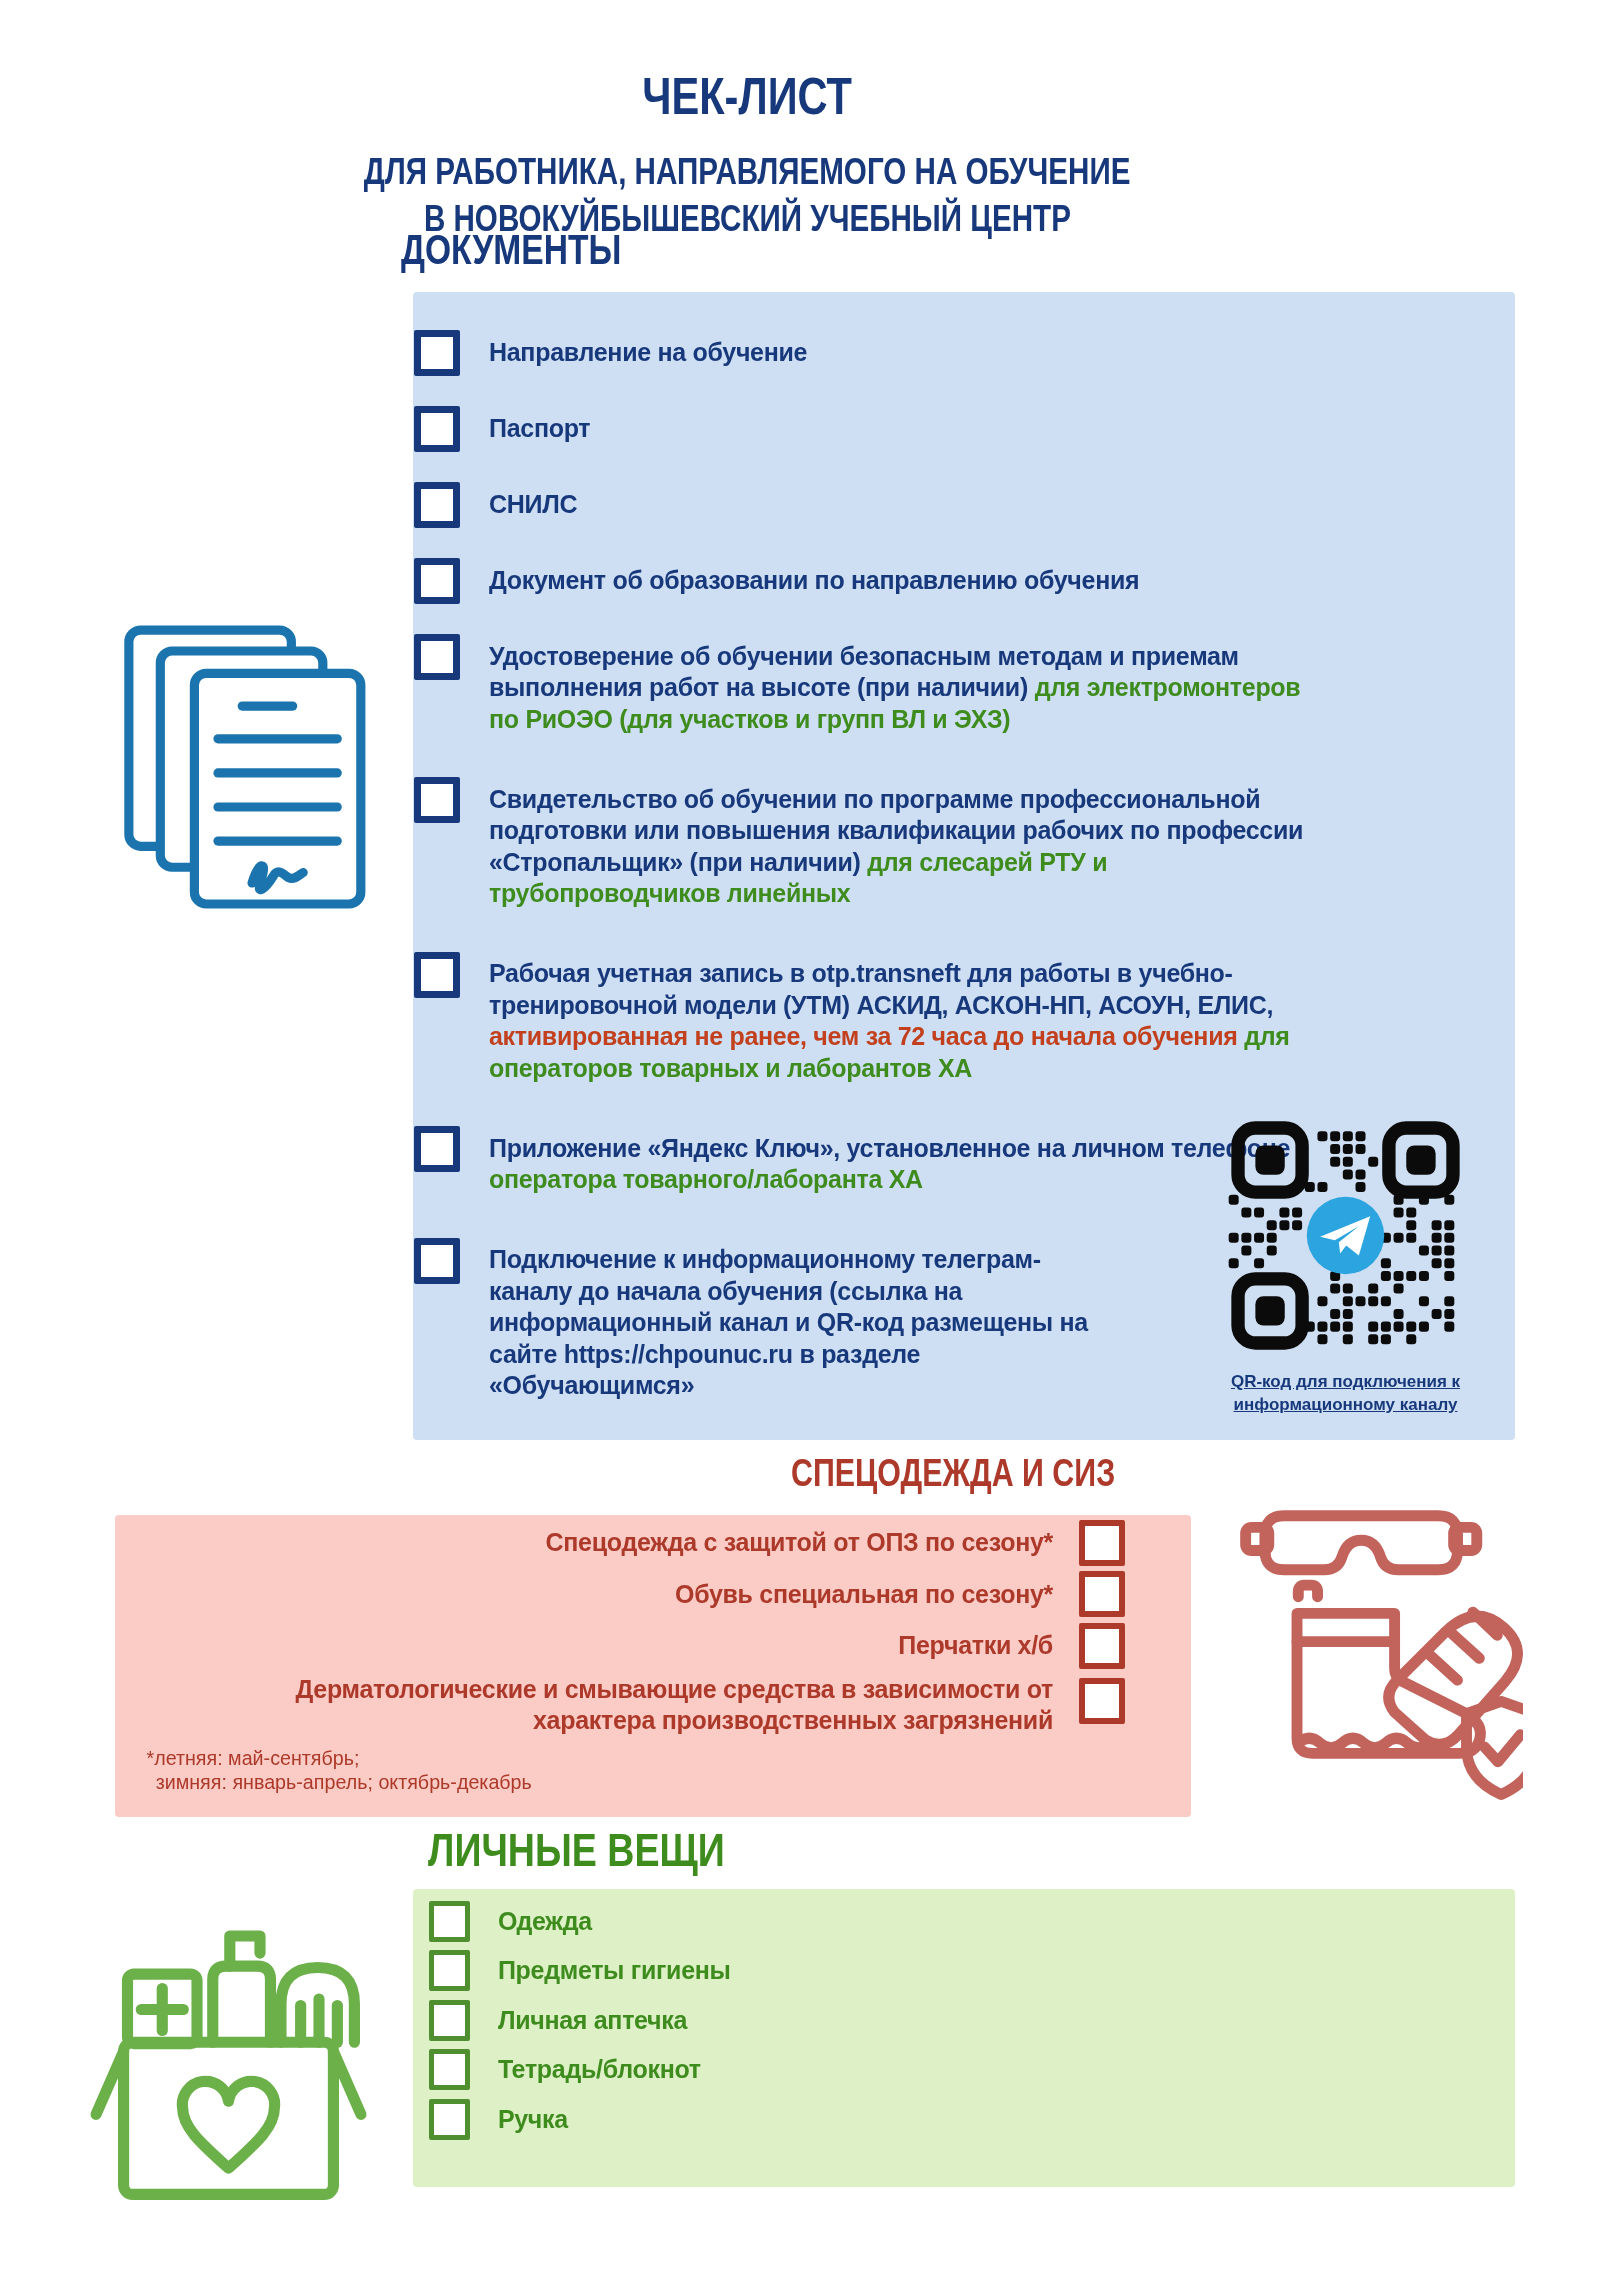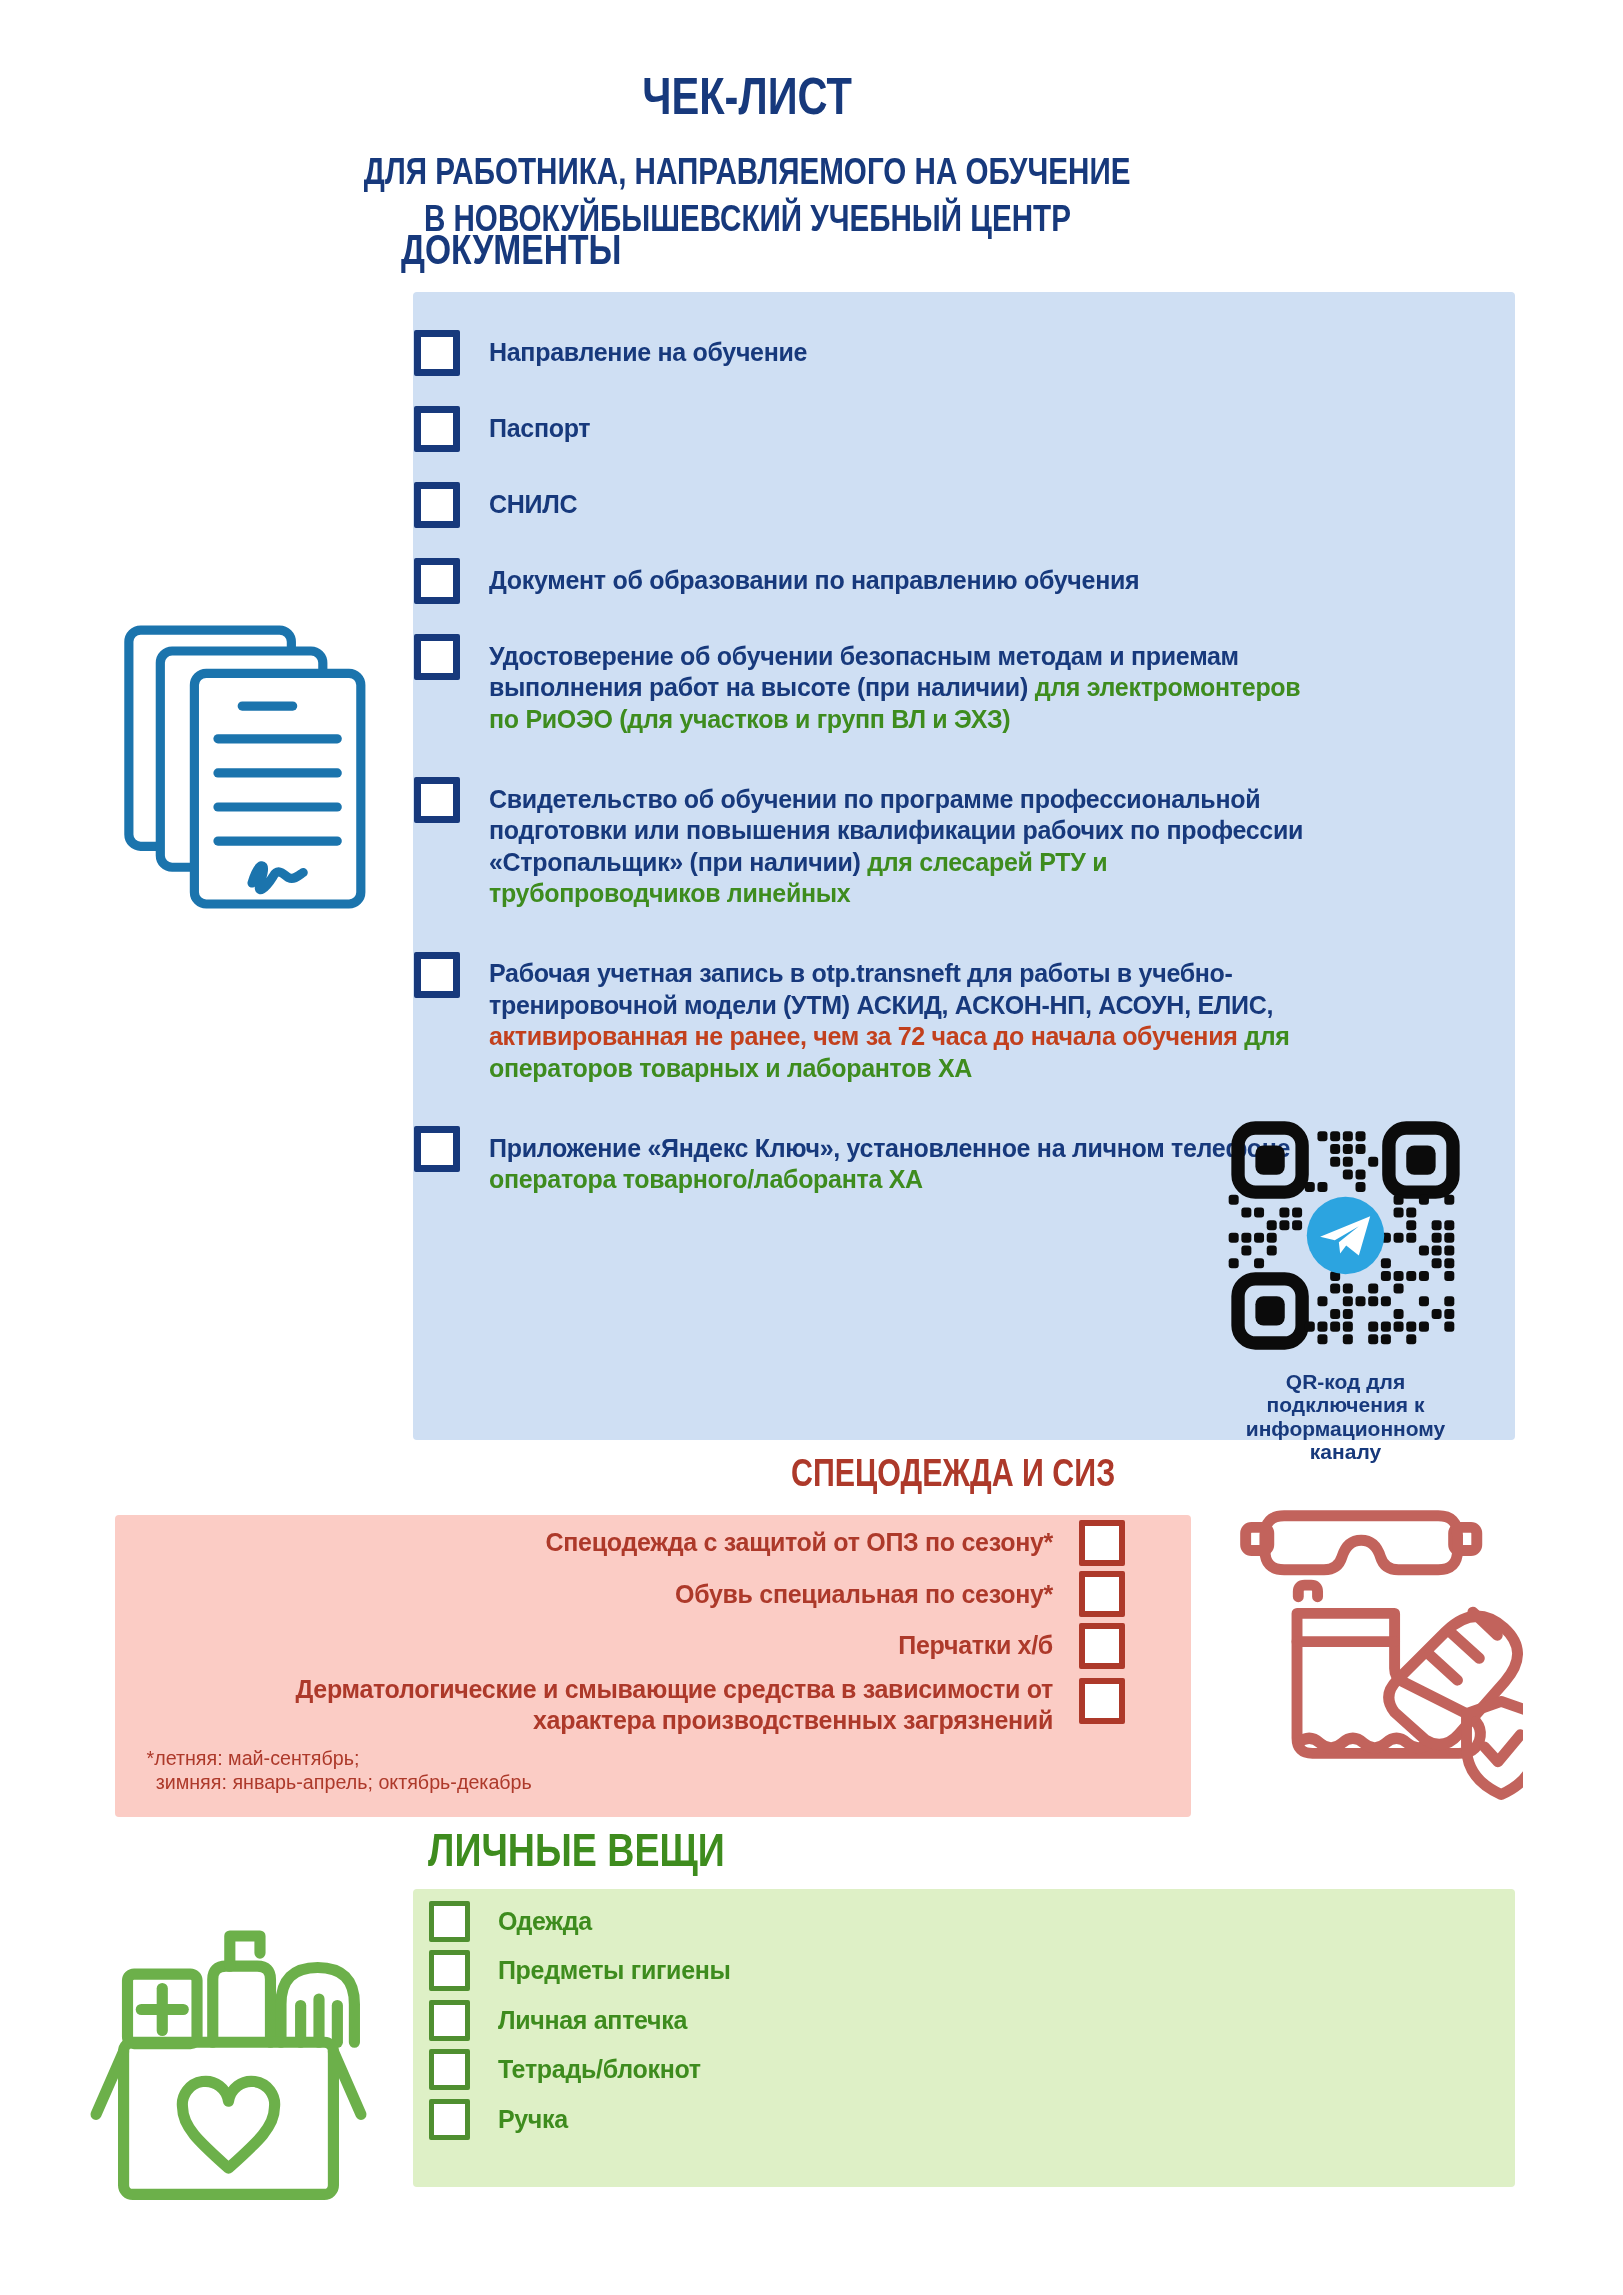--- a/index.html
+++ b/index.html
@@ -57,21 +57,21 @@
     color:var(--navy);margin-top:6.6px;
   }
   .w1260{max-width:826px;} .w1300{max-width:853px;}
   .w1240{max-width:813px;} .w920{max-width:603px;}
   .navy{color:var(--navy);} .green{color:var(--green);} .red{color:var(--red);}
 
   
   .qr-wrap{position:absolute;right:46px;top:820px;width:247px;text-align:center;}
   .qr-wrap svg{display:block;background:transparent;}
   .qr-caption{
-    margin-top:10.5px;font-size:21px;font-weight:700;line-height:23.6px;color:var(--navy);
+    margin-top:10.5px;font-size:17px;font-weight:700;line-height:23.6px;color:var(--navy);text-decoration:underline;
   }
 
   
   .panel.pink .row{display:flex;justify-content:flex-end;align-items:center;gap:26px;margin-bottom:5.2px;}
   .panel.pink .row.top{align-items:flex-start;}
   .panel.pink .row.top .cb{margin-top:3.9px;}
   .panel.pink .row p{
     font-size:25px;font-weight:700;letter-spacing:-0.3px;line-height:31.5px;
     color:var(--brick);text-align:right;
   }
@@ -130,20 +130,24 @@
       <span class="cb b" role="checkbox" aria-checked="false"></span>
       <p class="w1300"><span class="navy">Свидетельство об обучении по программе профессиональной подготовки или повышения квалификации рабочих по профессии «Стропальщик» (при наличии) </span><span class="green">для слесарей РТУ и трубопроводчиков линейных</span></p>
     </li>
     <li class="gap-lg">
       <span class="cb b" role="checkbox" aria-checked="false"></span>
       <p class="w1300"><span class="navy">Рабочая учетная запись в otp.transneft для работы в учебно-тренировочной модели (УТМ) АСКИД, АСКОН-НП, АСОУН, ЕЛИС, </span><span class="red">активированная не ранее, чем за 72 часа до начала обучения </span><span class="green">для операторов товарных и лаборантов ХА</span></p>
     </li>
     <li class="gap-lg">
       <span class="cb b" role="checkbox" aria-checked="false"></span>
       <p class="w1240"><span class="navy">Приложение «Яндекс Ключ», установленное на личном телефоне </span><span class="green">оператора товарного/лаборанта ХА</span></p>
+    </li>
+    <li>
+      <span class="cb b" role="checkbox" aria-checked="false"></span>
+      <p class="w920"><span class="navy">Подключение к информационному телеграм-каналу до начала обучения (ссылка на информационный канал и QR-код размещены на сайте https://chpounuc.ru  в разделе «Обучающимся»</span></p>
     </li>
   </ul>
 
   <div class="qr-wrap">
     <svg width="247" height="247" viewBox="0 0 370 370" aria-hidden="true">
       <rect x="0" y="0" width="370" height="370" rx="10" fill="#fff" opacity="0"></rect>
 
       <g fill="none" stroke="#0b0b0b" stroke-width="20">
         <rect x="24" y="24" width="96" height="96" rx="26"></rect>
         <rect x="250" y="24" width="96" height="96" rx="26"></rect>

